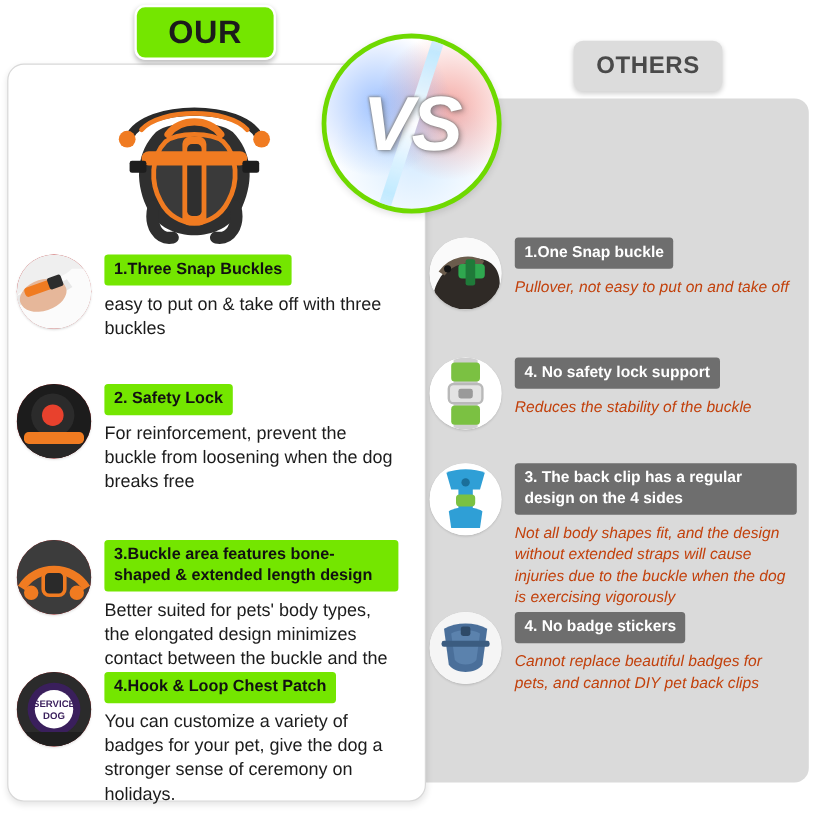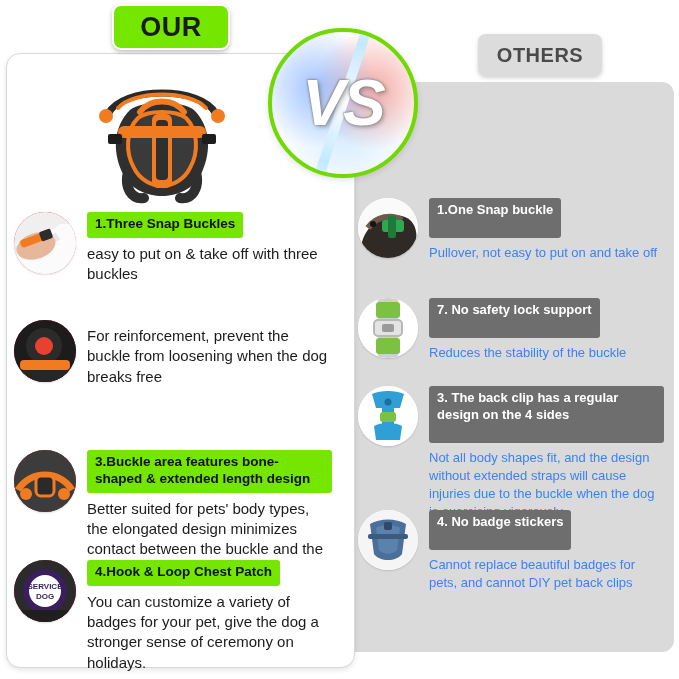--- a/index.html
+++ b/index.html
@@ -196,29 +196,30 @@
   .ofeat-body {
     margin-left: 11px;
     width: 235px;
   }
   .tag-grey {
     display: inline-block;
     background: #6e6e6e;
     color: #ffffff;
     font-weight: bold;
     font-size: 13px;
-    padding: 4px 8px 19px 8px;
+    padding: 4px 8px 5px 8px;
     border-radius: 3px;
     line-height: 1.3;
   }
   .ofeat-text {
     margin-top: 6px;
     font-size: 13px;
     line-height: 1.38;
-    color: #3b82f6;
+    color: #c2410c;
+    font-style: italic;
   }
 
   svg { display: block; }
 </style>
 </head>
 <body>
 
 <div id="stage">
 
   <div class="panel-others"></div>
@@ -282,20 +283,21 @@
     <div class="thumb">
       <svg viewBox="0 0 62 62" width="62" height="62" aria-hidden="true">
         <rect width="62" height="62" fill="#1c1c1c"></rect>
         <circle cx="30" cy="26" r="18" fill="#2b2b2b"></circle>
         <circle cx="30" cy="26" r="9" fill="#e8412d"></circle>
         <rect x="6" y="40" width="50" height="10" rx="4" fill="#f07b21"></rect>
         <rect x="0" y="50" width="62" height="12" fill="#262626"></rect>
       </svg>
     </div>
     <div class="feat-body">
+      <span class="tag-green">2. Safety Lock</span>
       <div class="feat-text">For reinforcement, prevent the buckle from loosening when the dog breaks free</div>
     </div>
   </div>
 
   <div class="feature" style="left:14px; top:450px;">
     <div class="thumb">
       <svg viewBox="0 0 62 62" width="62" height="62" aria-hidden="true">
         <rect width="62" height="62" fill="#3c3c3c"></rect>
         <path d="M4 40 C16 20, 46 20, 58 40" fill="none" stroke="#f07b21" stroke-width="7"></path>
         <rect x="22" y="26" width="18" height="20" rx="5" fill="#2a2a2a" stroke="#f07b21" stroke-width="3"></rect>
@@ -348,21 +350,21 @@
       <svg viewBox="0 0 60 60" width="60" height="60" aria-hidden="true">
         <rect width="60" height="60" fill="#ffffff"></rect>
         <rect x="20" y="0" width="20" height="60" fill="#cfcfcf"></rect>
         <rect x="18" y="4" width="24" height="16" rx="3" fill="#7bc142"></rect>
         <rect x="18" y="40" width="24" height="16" rx="3" fill="#7bc142"></rect>
         <rect x="16" y="22" width="28" height="16" rx="4" fill="#e3e3e3" stroke="#b9b9b9" stroke-width="2"></rect>
         <rect x="24" y="26" width="12" height="8" rx="2" fill="#9a9a9a"></rect>
       </svg>
     </div>
     <div class="ofeat-body">
-      <span class="tag-grey">7. No safety lock support</span>
+      <span class="tag-grey">4. No safety lock support</span>
       <div class="ofeat-text">Reduces the stability of the buckle</div>
     </div>
   </div>
 
   <div class="ofeature" style="left:358px; top:386px;">
     <div class="othumb">
       <svg viewBox="0 0 60 60" width="60" height="60" aria-hidden="true">
         <rect width="60" height="60" fill="#ffffff"></rect>
         <path d="M14 8 C22 4, 38 4, 46 8 L42 22 L18 22 Z" fill="#2f9fd6"></path>
         <rect x="24" y="20" width="12" height="22" fill="#2f9fd6"></rect>

